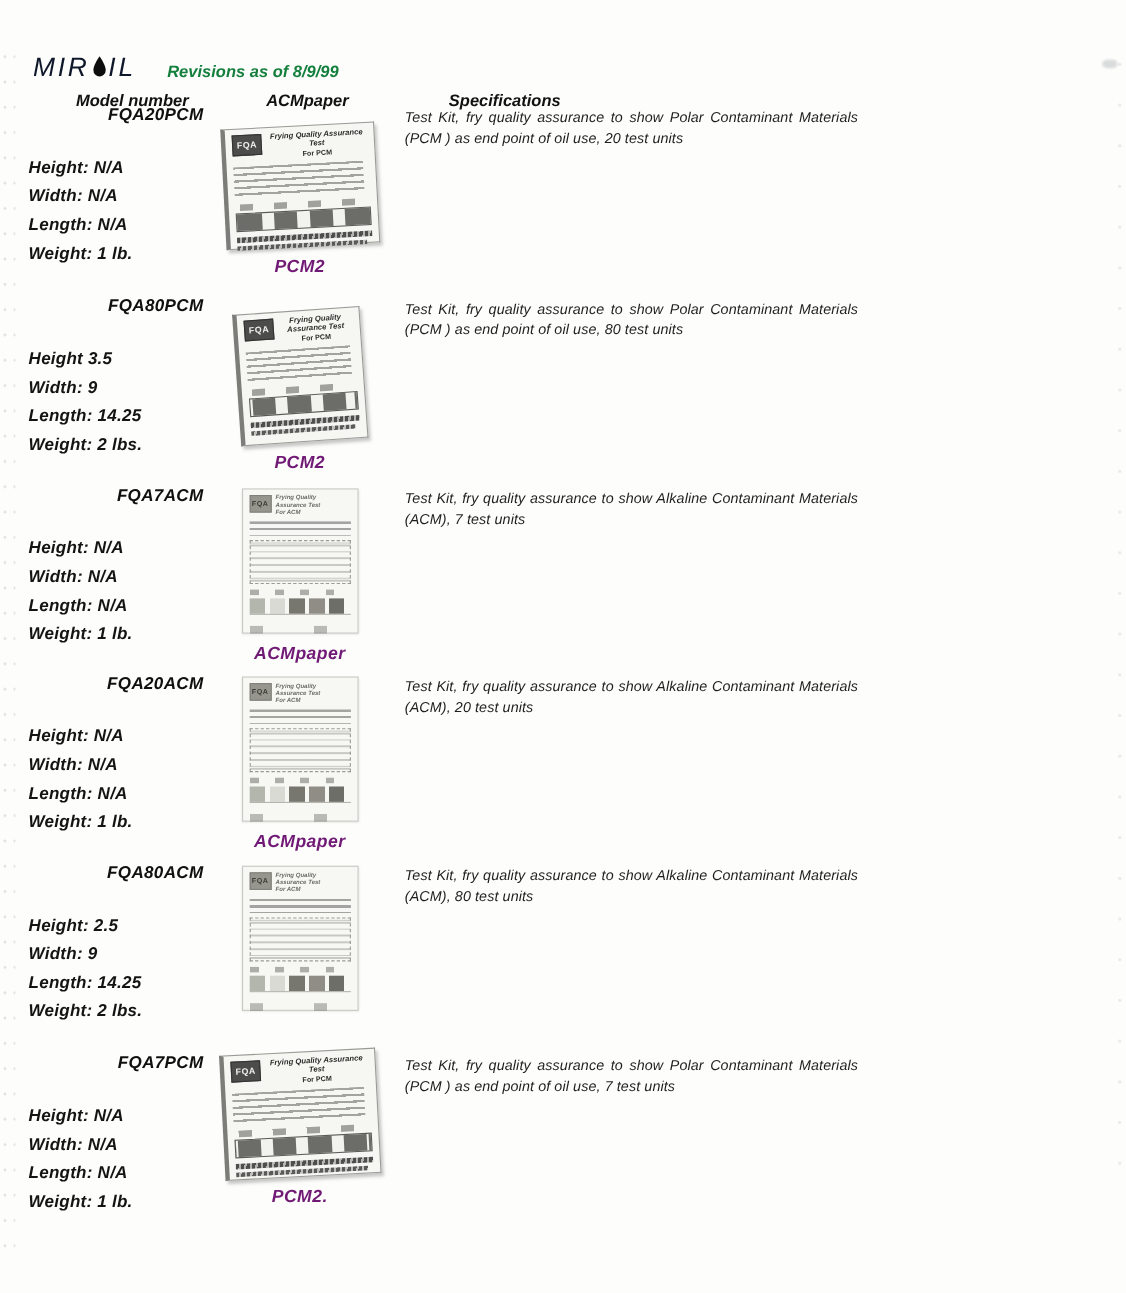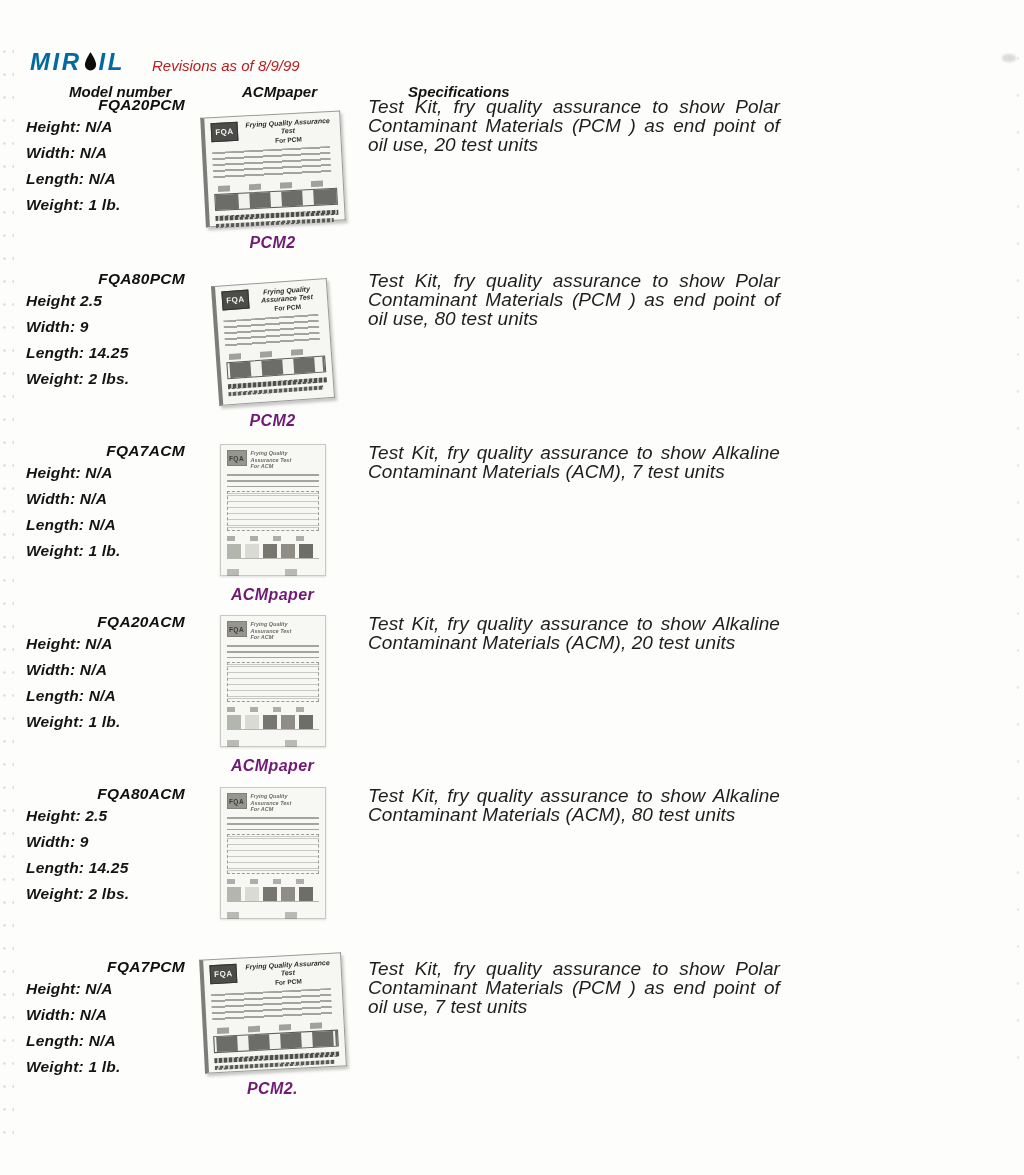--- a/index.html
+++ b/index.html
@@ -25,59 +25,59 @@
     background-image:radial-gradient(circle, #9aa0a3 1px, rgba(0,0,0,0) 1.6px);
     background-size:8px 37px;opacity:.22;
   }
   .smudge{
     position:absolute;right:8px;top:54px;width:14px;height:8px;
     background:#b9bdbe;border-radius:40%;opacity:.5;filter:blur(1px);
   }
   
   .logo{
     position:absolute;left:30px;top:48px;
-    font-size:24px;font-weight:700;font-style:italic;
-    letter-spacing:2.5px;color:#0369a1;white-space:nowrap;
+    font-size:24px;font-weight:400;font-style:italic;
+    letter-spacing:2.5px;color:#0f172a;white-space:nowrap;
   }
   .logo svg{vertical-align:-2px;margin:0 1px;}
   .revisions{
     position:absolute;left:152px;top:57px;
-    font-size:15px;font-weight:400;font-style:italic;color:#b91c1c;
+    font-size:15px;font-weight:700;font-style:italic;color:#15803d;
   }
   .colhead{
     position:absolute;top:83px;
     font-size:15px;font-weight:700;font-style:italic;color:#111;
   }
   .ch-model{left:33px;margin-left:36px;}
   .ch-picture{left:242px;}
   .ch-specs{left:408px;}
   
   .row{
     position:absolute;left:20px;width:780px;
     display:grid;grid-template-columns:165px 175px 1fr;
   }
   .r1{top:96px}.r2{top:270px}.r3{top:442px}.r4{top:613px}.r5{top:785px}.r6{top:958px}
   .model-col{color:#101010;}
   .model-number{
     text-align:right;font-size:15.5px;font-weight:800;font-style:italic;
     letter-spacing:.3px;
   }
-  .dims{margin-top:0;padding-left:6px;}
+  .dims{margin-top:26px;padding-left:6px;}
   .dims div{
     font-size:15.5px;font-weight:700;font-style:italic;
     line-height:26px;color:#141414;letter-spacing:.2px;
   }
   .pic-col{display:flex;flex-direction:column;align-items:center;}
   .caption{
     margin-top:10px;font-size:16px;font-weight:800;font-style:italic;
     color:#701a75;letter-spacing:.4px;text-align:center;
   }
   .spec-col{padding:1px 20px 0 8px;}
   .spec-col p{
-    margin:0;font-size:19px;font-style:italic;color:#1e1e1e;
+    margin:0;font-size:13px;font-style:italic;color:#1e1e1e;
     line-height:19px;text-align:justify;letter-spacing:.1px;
   }
   
   .pcm-card{
     background:#f6f6f2;
     border:1px solid #9a9a96;border-left:4px solid #7c7c78;
     box-shadow:2px 3px 3px rgba(60,60,60,.28);
     padding:5px 6px 4px 6px;box-sizing:border-box;
     position:relative;
   }
@@ -198,21 +198,21 @@
     </div>
     <div class="spec-col">
       <p>Test Kit, fry quality assurance to show Polar Contaminant Materials (PCM ) as end point of oil use, 20 test units</p>
     </div>
   </section>
 
   <section class="row r2">
     <div class="model-col">
       <div class="model-number">FQA80PCM</div>
       <div class="dims">
-        <div>Height 2.5</div>
+        <div>Height 3.5</div>
         <div>Width: 9</div>
         <div>Length: 14.25</div>
         <div>Weight: 2 lbs.</div>
       </div>
     </div>
     <div class="pic-col">
       <div class="pcm-card">
         <div class="card-head">
           <span class="fqa-badge">FQA</span>
           <div class="card-titles">

